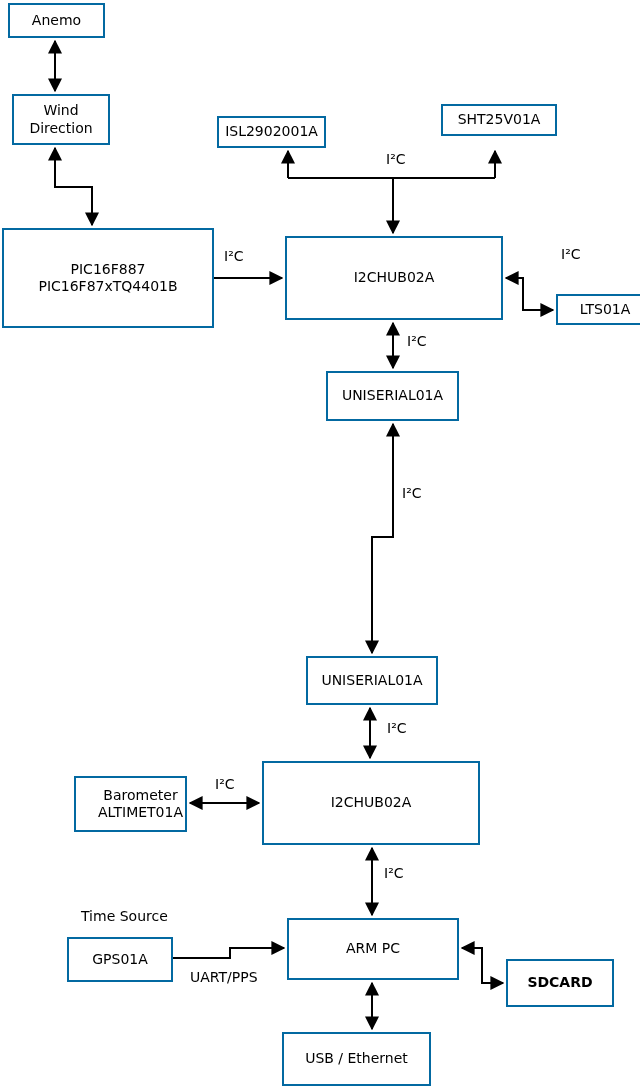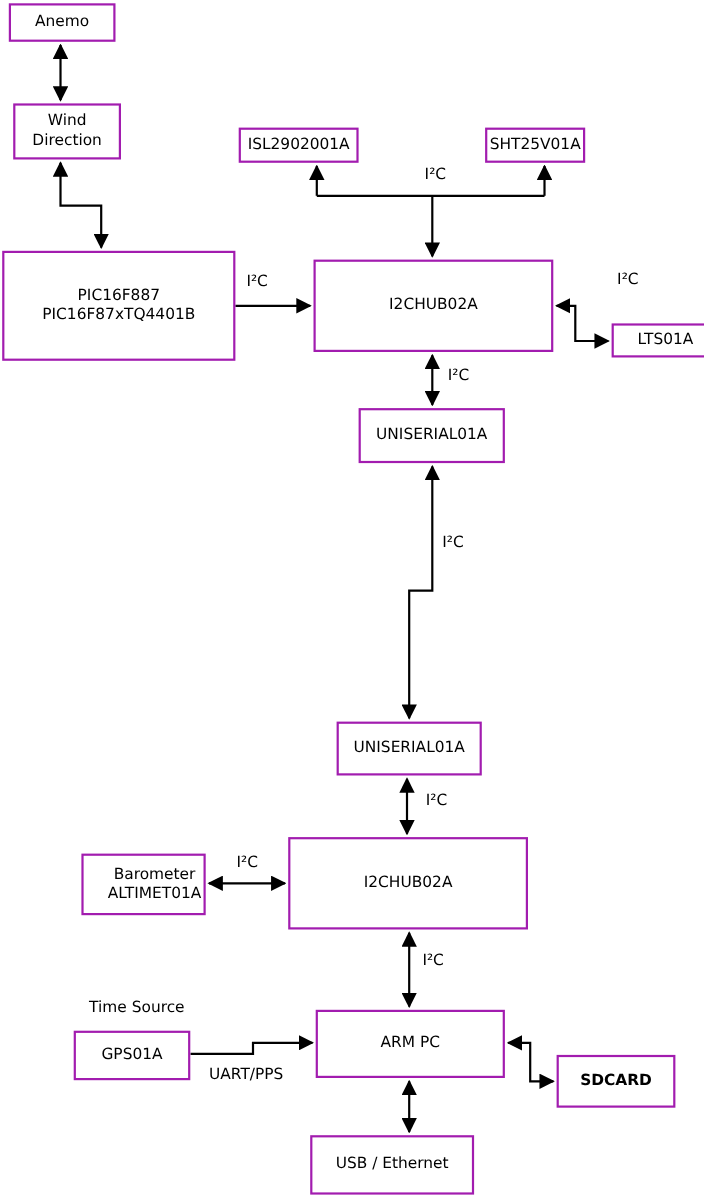--- a/index.html
+++ b/index.html
@@ -18,21 +18,21 @@
   #wires {
     position: absolute;
     left: 0;
     top: 0;
     width: 640px;
     height: 1089px;
   }
   .node {
     position: absolute;
     box-sizing: border-box;
-    border: 2px solid #a21caf;
+    border: 2px solid #0369a1;
     background: #ffffff;
     color: #000000;
     display: flex;
     align-items: center;
     justify-content: center;
     text-align: center;
     font-size: 14px;
     line-height: 1.25;
     white-space: pre-line;
   }
@@ -81,21 +81,21 @@
   <div class="node" style="left:8px; top:3px; width:97px; height:35px;">Anemo</div>
 
   <div class="node" style="left:12px; top:94px; width:98px; height:51px;">Wind
 Direction</div>
 
   <div class="node" style="left:2px; top:228px; width:212px; height:100px;">PIC16F887
 PIC16F87xTQ4401B</div>
 
   <div class="node" style="left:217px; top:116px; width:109px; height:32px;">ISL2902001A</div>
 
-  <div class="node" style="left:441px; top:116px; width:91px; height:32px;">SHT25V01A</div>
+  <div class="node" style="left:441px; top:104px; width:116px; height:32px;">SHT25V01A</div>
 
   <div class="node" style="left:285px; top:236px; width:218px; height:84px;">I2CHUB02A</div>
 
   <div class="node" style="left:556px; top:294px; width:98px; height:31px;">LTS01A</div>
 
   <div class="node" style="left:326px; top:371px; width:133px; height:50px;">UNISERIAL01A</div>
 
   <div class="node" style="left:306px; top:656px; width:132px; height:49px;">UNISERIAL01A</div>
 
   <div class="node" style="left:262px; top:761px; width:218px; height:84px;">I2CHUB02A</div>

